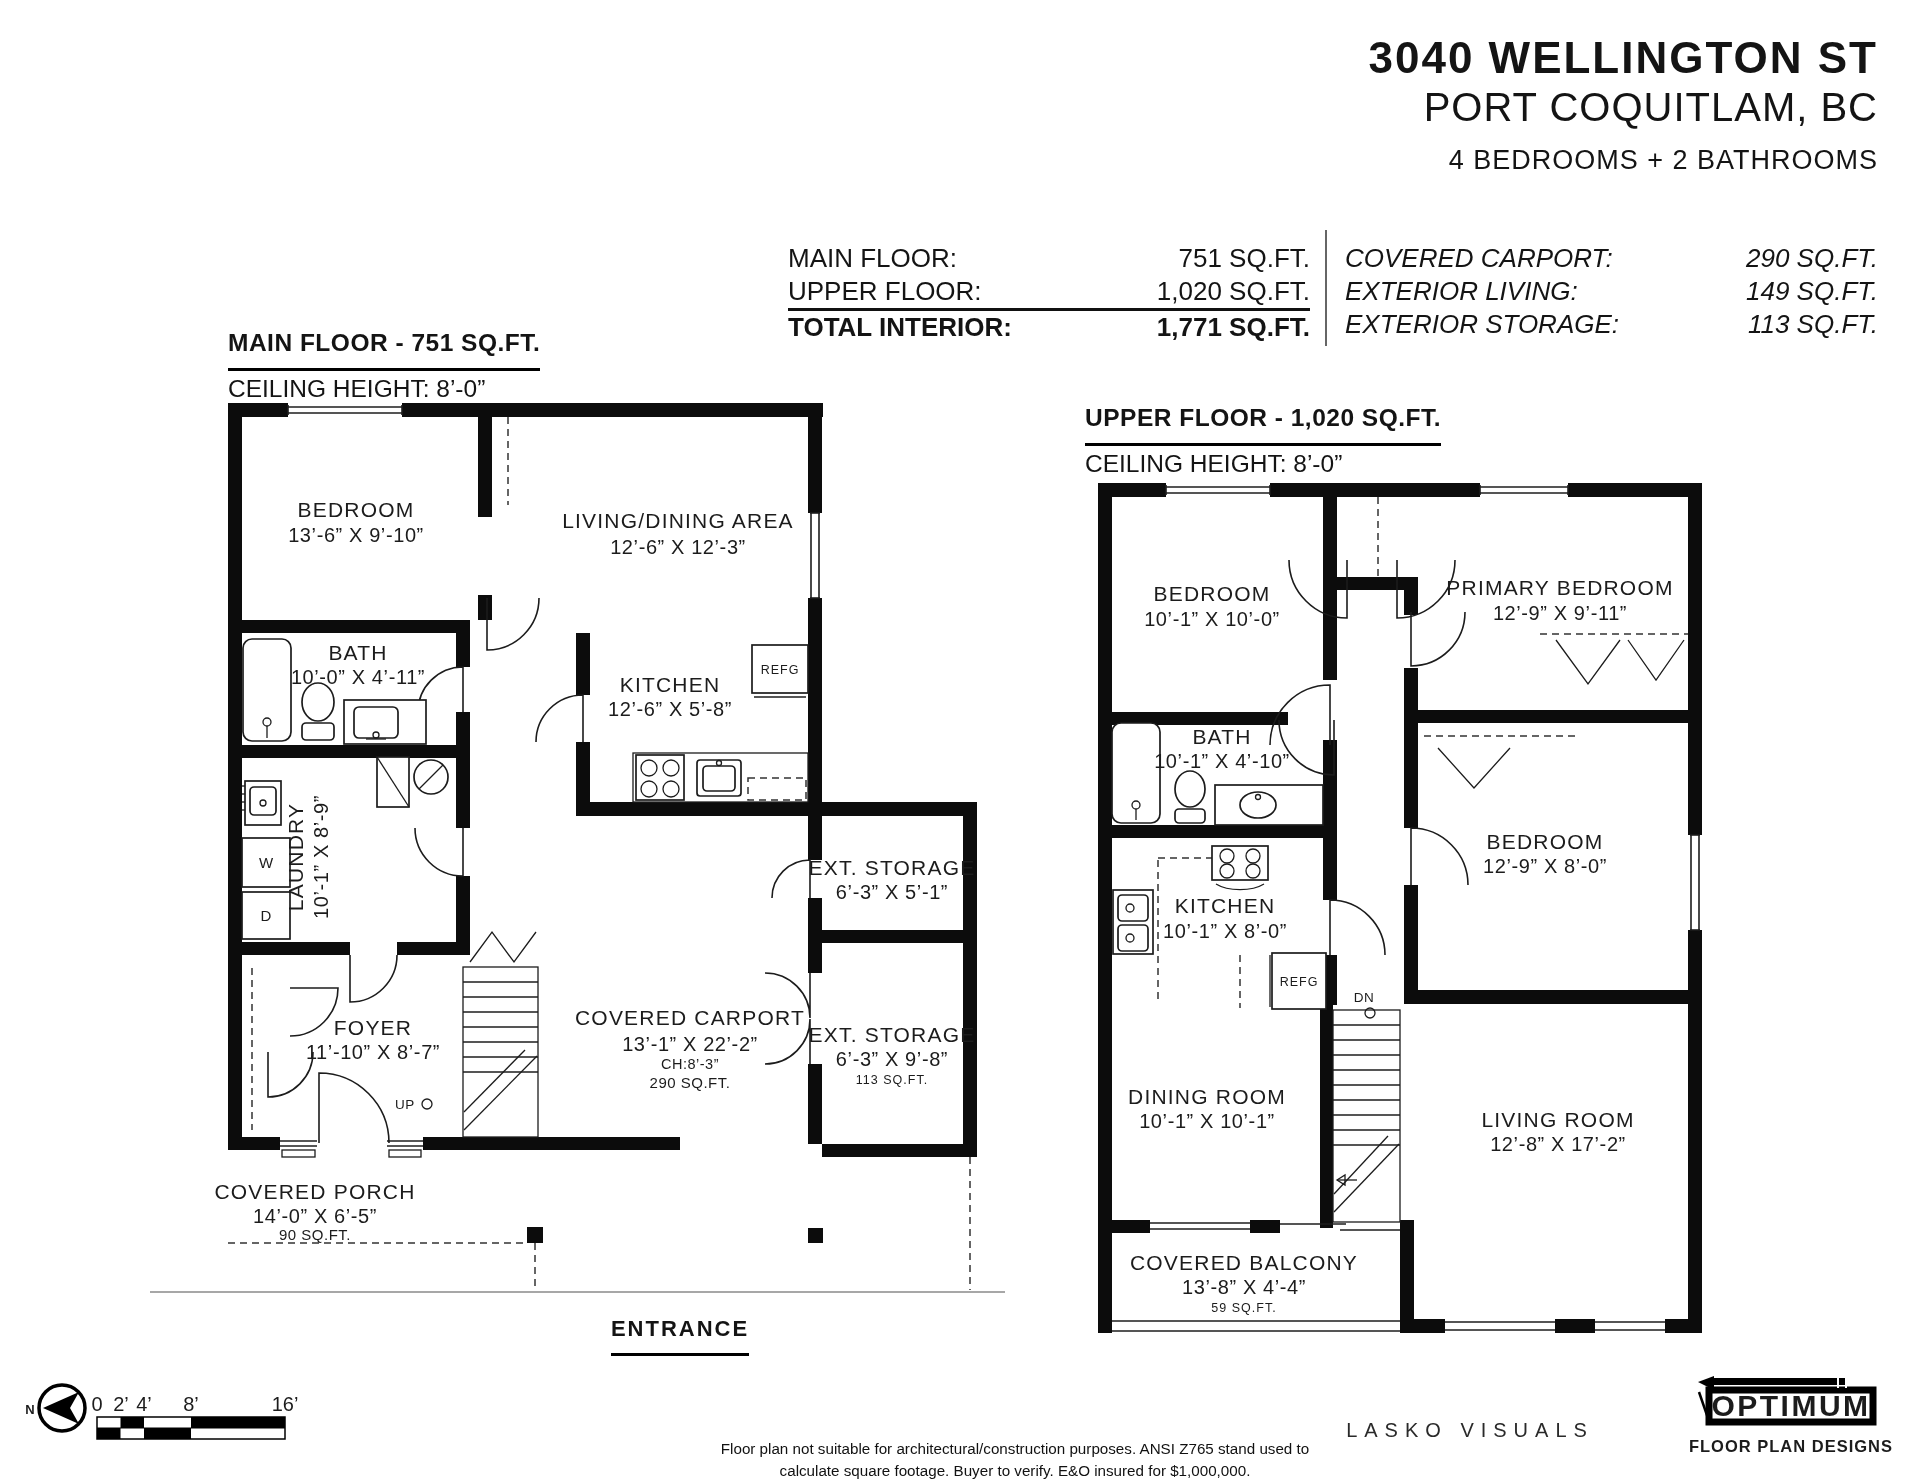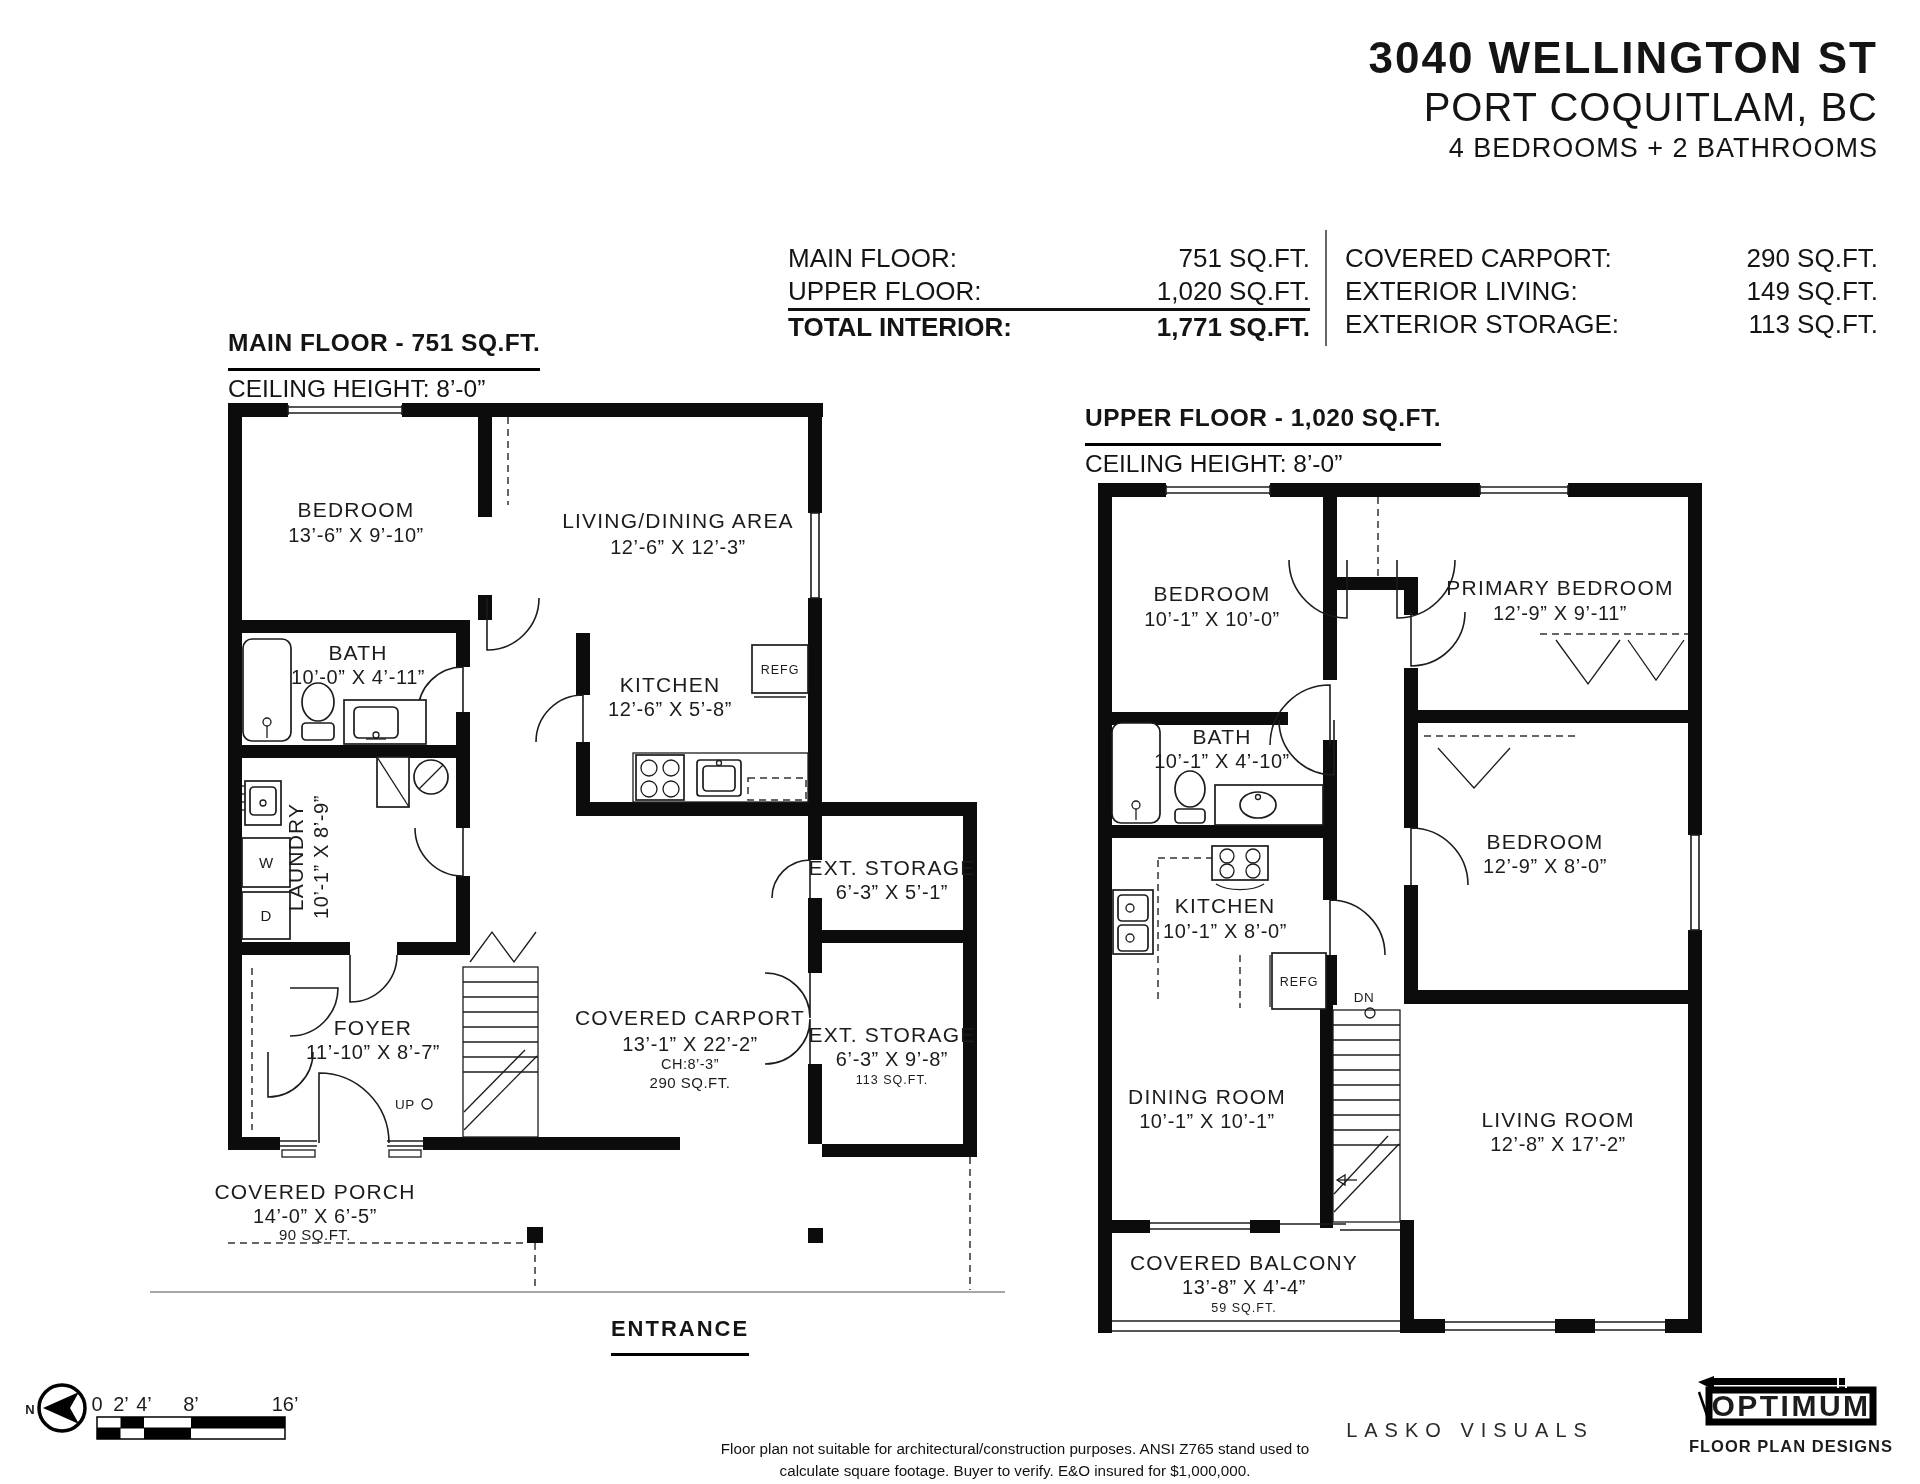--- a/index.html
+++ b/index.html
@@ -3,28 +3,28 @@
 <meta charset="utf-8">
 <style>
   html,body{margin:0;padding:0;background:#e8e8e8;}
   .page{position:relative;width:1920px;height:1484px;background:#ffffff;overflow:hidden;
         font-family:"Liberation Sans",sans-serif;color:#141414;}
   .abs{position:absolute;}
   
   .hdr{right:42px;top:36px;text-align:right;}
   .hdr .addr{font-size:44px;font-weight:bold;letter-spacing:2px;line-height:1.0;}
   .hdr .city{font-size:40px;letter-spacing:1px;margin-top:7px;line-height:1.0;}
-  .hdr .beds{font-size:27px;letter-spacing:1px;margin-top:8px;line-height:1.0;}
+  .hdr .beds{font-size:27px;letter-spacing:1px;margin-top:20px;line-height:1.0;}
   
   .tbl{font-size:26px;line-height:33px;}
   .tbl .arow{display:flex;justify-content:space-between;height:33px;}
   .tbl .arow.u{border-bottom:3px solid #111;justify-content:space-between;}
   .tbl .arow.b{font-weight:bold;}
   .tleft{left:788px;top:242px;width:522px;}
-  .tright{left:1345px;top:242px;width:533px;}
+  .tright{left:1345px;top:242px;width:533px;font-style:italic;}
   .tdiv{left:1325px;top:230px;width:2px;height:116px;background:#666;}
   
   .ptitle{line-height:1.0;}
   .ptitle .t{font-size:24.5px;font-weight:bold;letter-spacing:0.5px;border-bottom:3px solid #000;
              padding-bottom:12px;display:inline-block;}
   .ptitle .c{font-size:24.5px;margin-top:6px;}
   .mt{left:228px;top:331px;}
   .ut{left:1085px;top:406px;}
   
   .entrance{left:568px;top:1316px;width:224px;text-align:center;}

